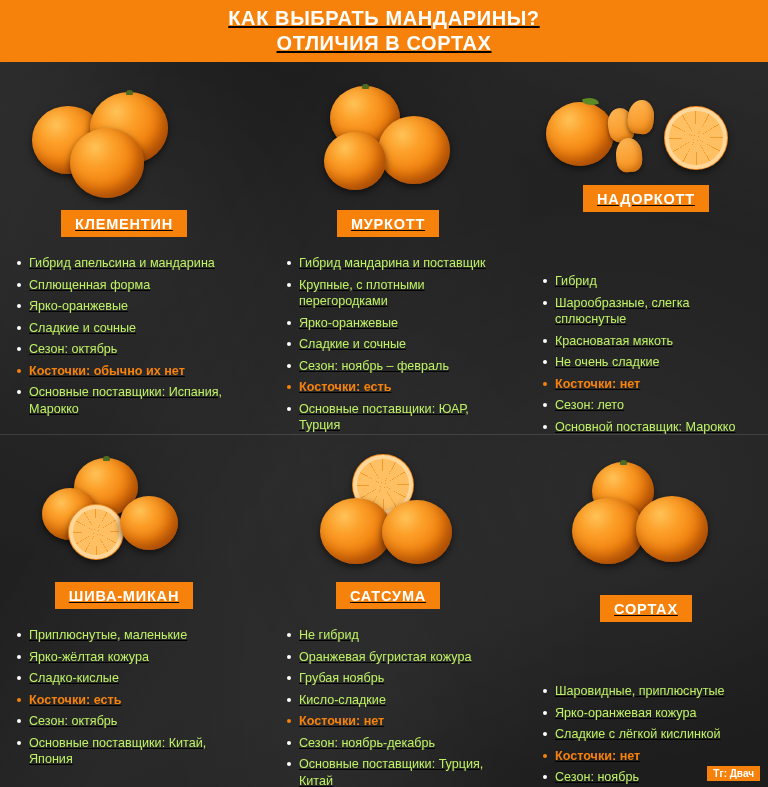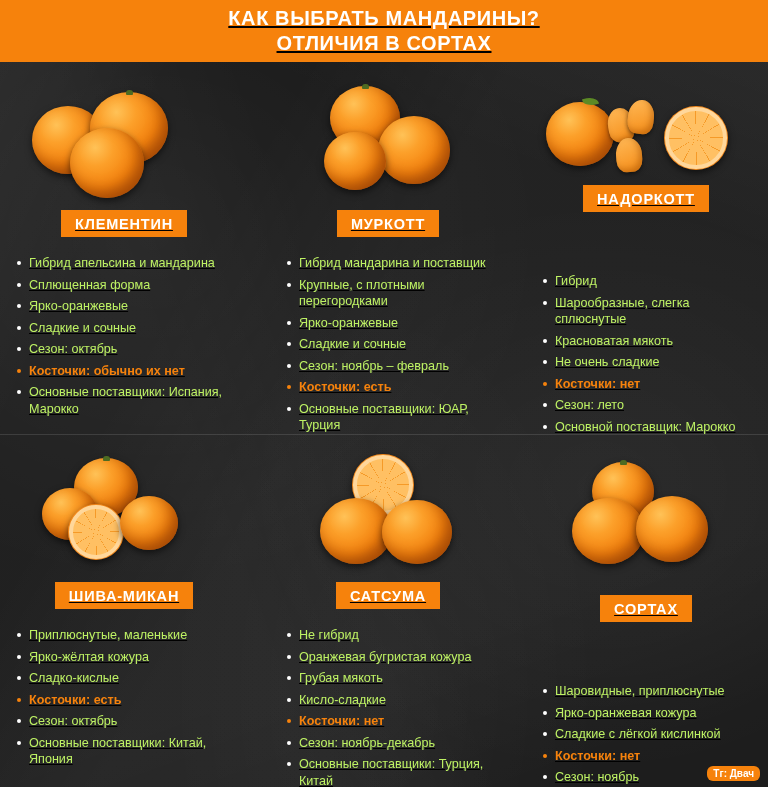--- a/index.html
+++ b/index.html
@@ -209,21 +209,20 @@
   .credit {
     position: absolute;
     right: 8px;
     bottom: 6px;
     background: #F6820C;
     color: #fff;
     font-size: 10px;
     font-weight: bold;
     padding: 2px 6px;
     z-index: 5;
-    border-radius: 6px;
   }
 </style>
 </head>
 <body>
 
 <div id="page">
 
   <div class="header">
     <div class="line">КАК ВЫБРАТЬ МАНДАРИНЫ?</div>
     <div class="line">ОТЛИЧИЯ В СОРТАХ</div>
@@ -316,21 +315,21 @@
     <div class="cell col2">
       <div class="art">
         <div class="half" style="width:62px;height:62px;left:74px;top:2px;"></div>
         <div class="mand" style="width:72px;height:66px;left:42px;top:46px;"></div>
         <div class="mand" style="width:70px;height:64px;left:104px;top:48px;"></div>
       </div>
       <div class="badge">САТСУМА</div>
       <ul class="facts">
         <li>Не гибрид</li>
         <li>Оранжевая бугристая кожура</li>
-        <li>Грубая мякоть</li>
+        <li>Грубая ноябрь</li>
         <li>Кисло-сладкие</li>
         <li class="accent">Косточки: нет</li>
         <li>Сезон: ноябрь-декабрь</li>
         <li>Основные поставщики: Турция, Китай</li>
       </ul>
     </div>
 
     <div class="cell col3">
       <div class="art">
         <div class="mand" style="width:62px;height:58px;left:56px;top:10px;">

